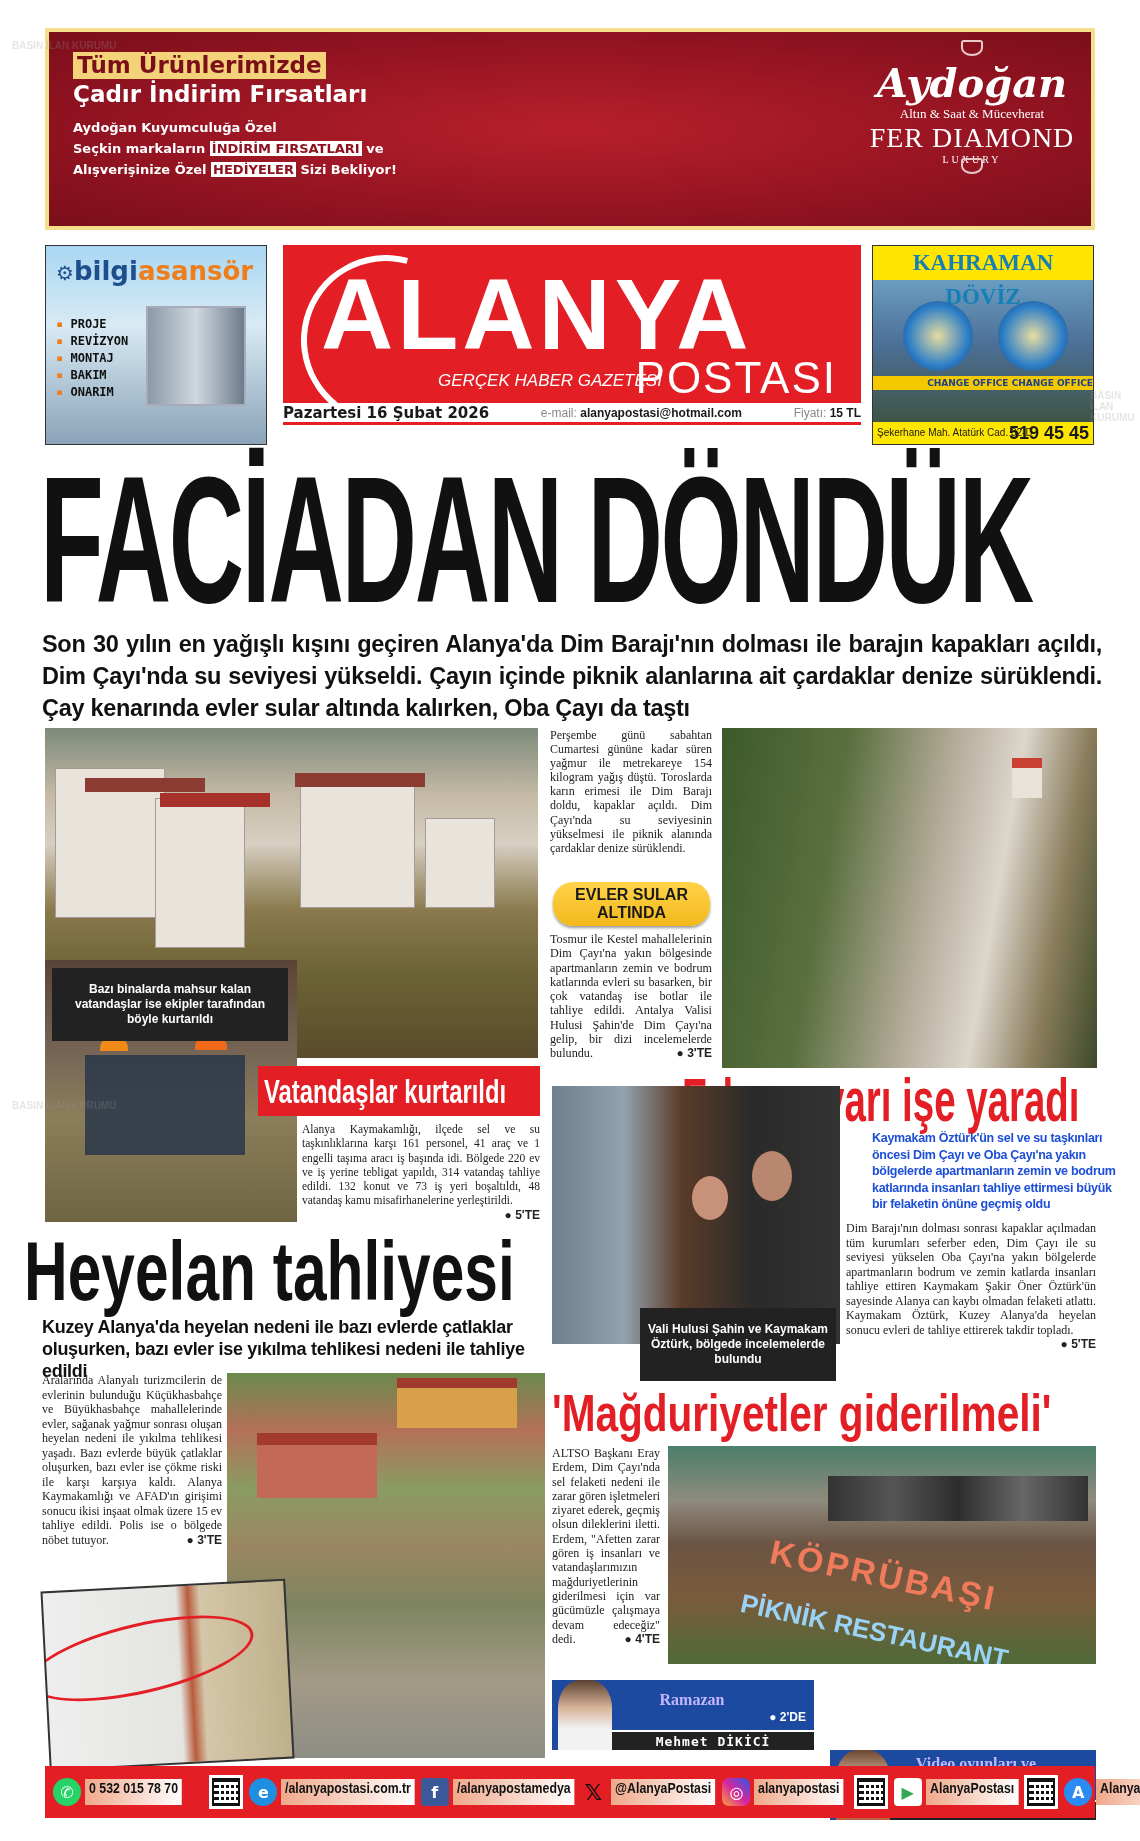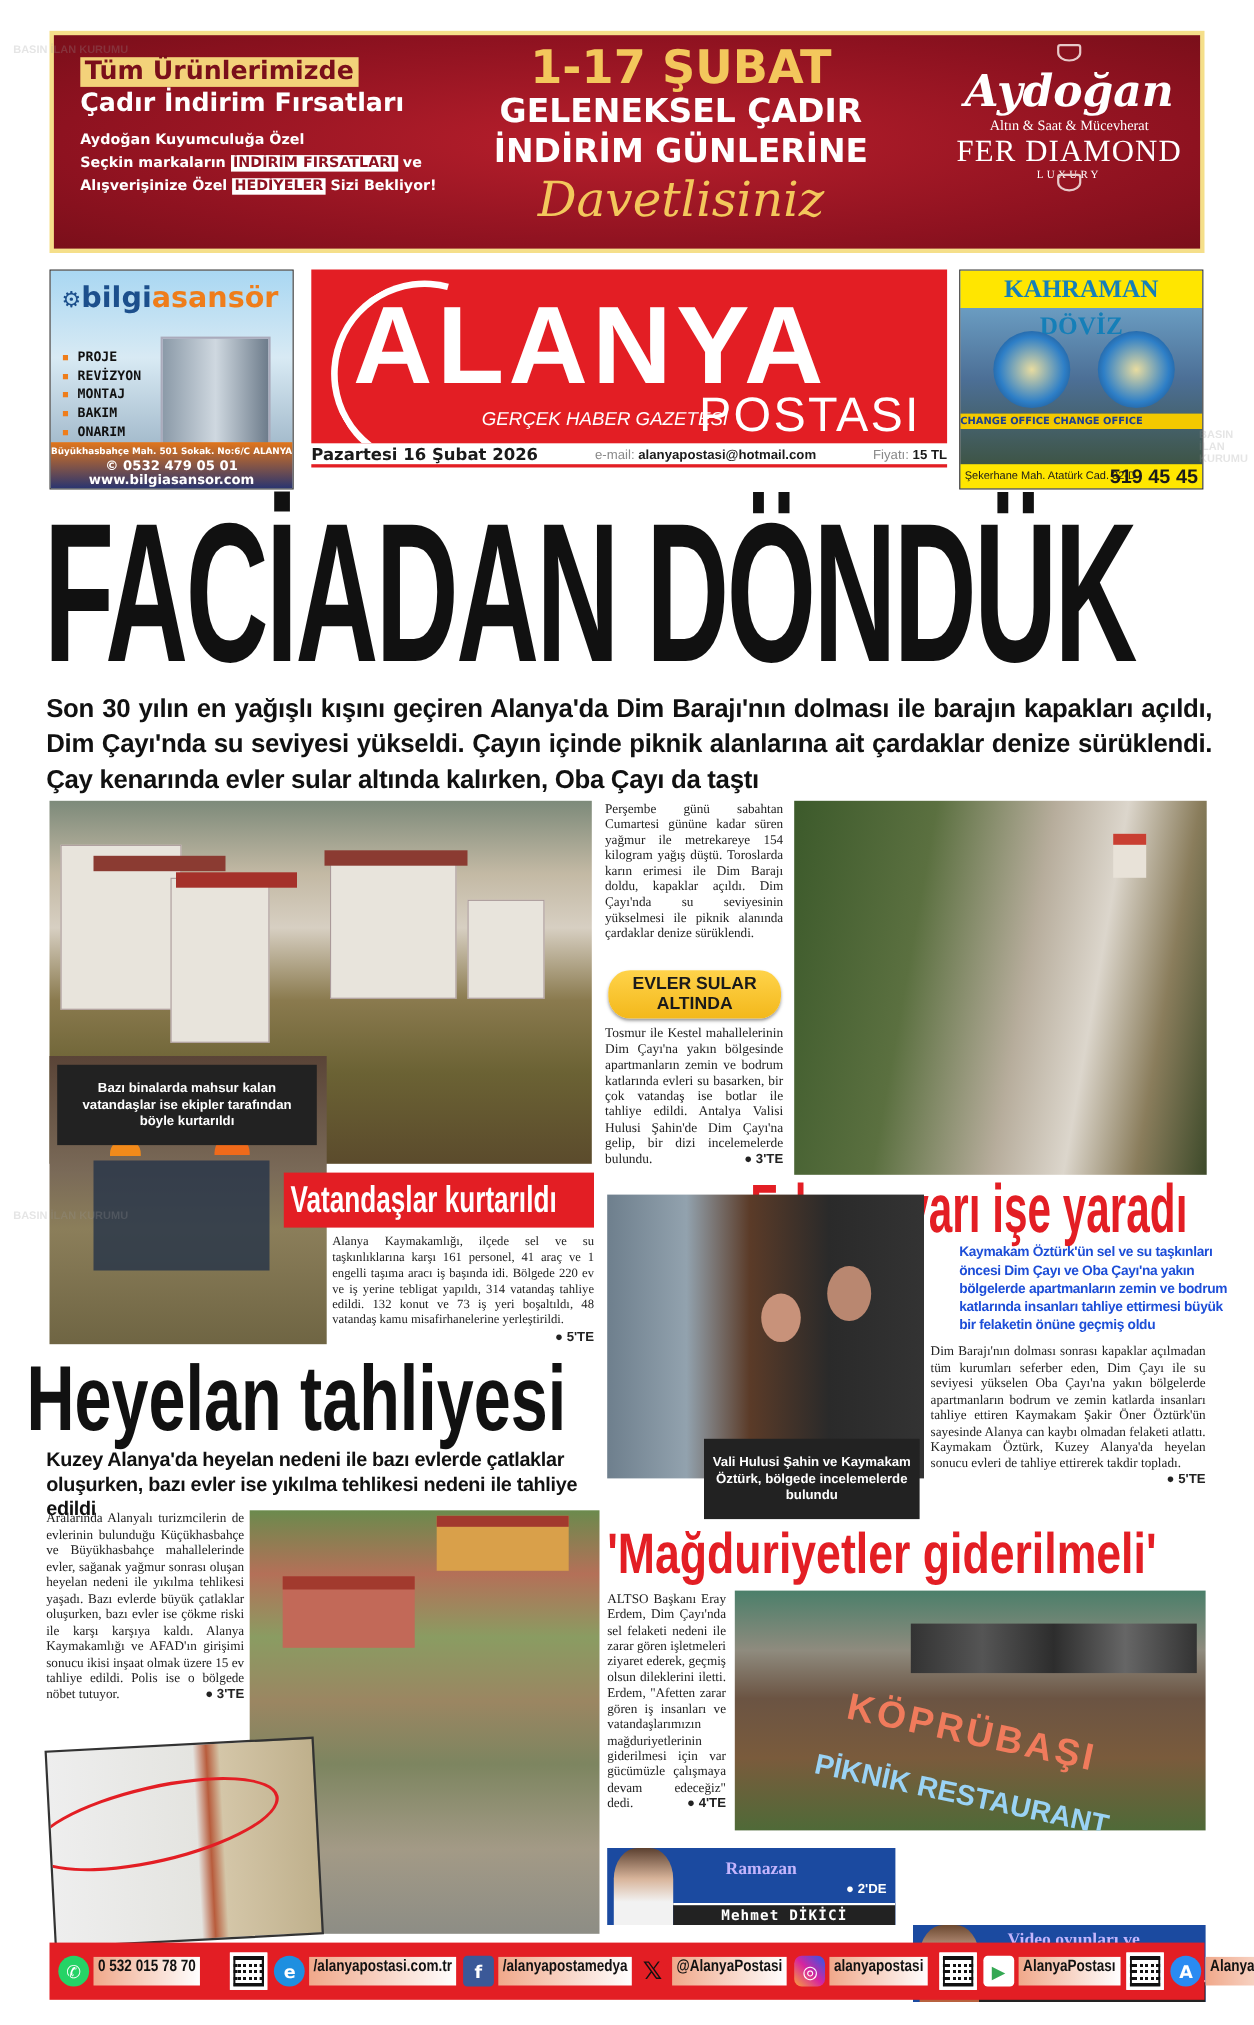--- a/index.html
+++ b/index.html
@@ -29,21 +29,21 @@
 .ad-logo{position:absolute;left:10px;top:10px;font:bold 26px "DejaVu Sans",sans-serif;color:#1c4f8c}
 .ad-logo span{color:#ef7d1a}
 .ad-list{position:absolute;left:10px;top:70px;font:bold 12px "DejaVu Sans Mono",monospace;color:#111;line-height:17px}
 .ad-list div:before{content:"▪ ";color:#ef7d1a}
 .ad-lift{position:absolute;left:100px;top:60px;width:100px;height:100px;background:linear-gradient(90deg,#8b9aa8,#cfd8e0,#6d7c8b);border:2px solid #aab}
 .ad-foot{position:absolute;left:0;bottom:0;width:100%;height:42px;background:linear-gradient(#e2761b,#2a3570);color:#fff;text-align:center;font:bold 10px "DejaVu Sans",sans-serif;line-height:13px;padding-top:2px}
 .ad-foot .ph{font-size:12px}
 .ad-right{left:872px;top:245px;width:222px;height:200px;border:1px solid #333;background:linear-gradient(#7ab4d8,#4c6f96 50%,#3a4d2f);overflow:hidden}
 .kd-title{position:absolute;left:0;top:0;width:100%;height:34px;background:#ffe600;color:#157fb8;font:bold 23px "Liberation Serif",serif;text-align:center;line-height:34px}
 .kd-globe{position:absolute;width:70px;height:70px;border-radius:50%;background:radial-gradient(circle,#e8dca0,#2e7fc7 60%,#123a6b)}
-.kd-band{position:absolute;left:0;top:130px;width:100%;height:14px;background:#f3c900;color:#1d3f8f;font:bold 9px "DejaVu Sans",sans-serif;text-align:left;line-height:14px}
+.kd-band{position:absolute;left:0;top:130px;width:100%;height:14px;background:#f3c900;color:#1d3f8f;font:bold 9px "DejaVu Sans",sans-serif;text-align:right;line-height:14px}
 .kd-foot{position:absolute;left:0;bottom:0;width:100%;height:22px;background:#ffe600;font:10px "Liberation Sans",sans-serif;padding-left:4px;line-height:22px}
 .kd-foot b{position:absolute;right:4px;top:0;font:bold 18px "Liberation Sans",sans-serif;line-height:22px}
 
 .mast{left:283px;top:245px;width:578px;height:200px}
 .mast-top{height:18px;background:#e31e24;color:#fff;font:12px "Liberation Sans",sans-serif;line-height:18px;padding:0 8px;display:flex;justify-content:space-between;border-bottom:2px solid #fff}
 .mast-top b{font-size:14px}
 .mast-red{height:158px;background:#e31e24;position:relative;overflow:hidden}
 .mast-arc{position:absolute;left:18px;top:10px;width:170px;height:170px;border:6px solid #fff;border-radius:50%;border-right-color:transparent;border-bottom-color:transparent;transform:rotate(-30deg)}
 .mast-name{position:absolute;left:38px;top:14px;color:#fff;font:bold 100px "Liberation Sans",sans-serif;letter-spacing:4px;line-height:110px}
 .mast-tag{position:absolute;left:155px;top:126px;color:#fff;font:italic 17px "Liberation Sans",sans-serif}
@@ -97,26 +97,20 @@
   <div class="banner-in">
     <div class="b-left">
       <div class="b-hl">Tüm Ürünlerimizde</div>
       <div class="b-sub">Çadır İndirim Fırsatları</div>
       <div class="b-small">
         <div>Aydoğan Kuyumculuğa Özel</div>
         <div><span>Seçkin markaların</span> <span class="b-box">İNDİRİM FIRSATLARI</span> <span>ve</span></div>
         <div><span>Alışverişinize Özel</span> <span class="b-box">HEDİYELER</span> <span>Sizi Bekliyor!</span></div>
       </div>
     </div>
-    <div class="b-mid">
-      <div class="b-date">1-17 ŞUBAT</div>
-      <div class="b-line">GELENEKSEL ÇADIR</div>
-      <div class="b-line">İNDİRİM GÜNLERİNE</div>
-      <div class="b-dav">Davetlisiniz</div>
-    </div>
     <div class="b-right">
       <div class="diamond" style="position:absolute;left:94px;top:2px"></div>
       <div class="b-brand">Aydoğan</div>
       <div class="b-tag">Altın &amp; Saat &amp; Mücevherat</div>
       <div class="diamond" style="position:absolute;left:94px;top:120px"></div>
       <div class="b-fer">FER DIAMOND</div>
       <div class="b-lux">LUXURY</div>
     </div>
   </div>
 </div>
@@ -124,25 +118,20 @@
 <div class="abs ad-left">
   <div class="ad-logo"><span style="color:#1c4f8c;font-size:20px">⚙</span><b>bilgi</b><span>asansör</span></div>
   <div class="ad-lift"></div>
   <div class="ad-list">
     <div>PROJE</div>
     <div>REVİZYON</div>
     <div>MONTAJ</div>
     <div>BAKIM</div>
     <div>ONARIM</div>
   </div>
-  <div class="ad-foot">
-    <div style="font-size:8px">Büyükhasbahçe Mah. 501 Sokak. No:6/C ALANYA</div>
-    <div class="ph">© 0532 479 05 01</div>
-    <div class="ph">www.bilgiasansor.com</div>
-  </div>
 </div>
 
 <div class="abs mast">
   <div class="mast-red">
     <div class="mast-arc"></div>
     <div class="mast-name">ALANYA</div>
     <div class="mast-tag">GERÇEK HABER GAZETESİ</div>
     <div class="mast-post">POSTASI</div>
   </div>
   <div class="mast-bot">

